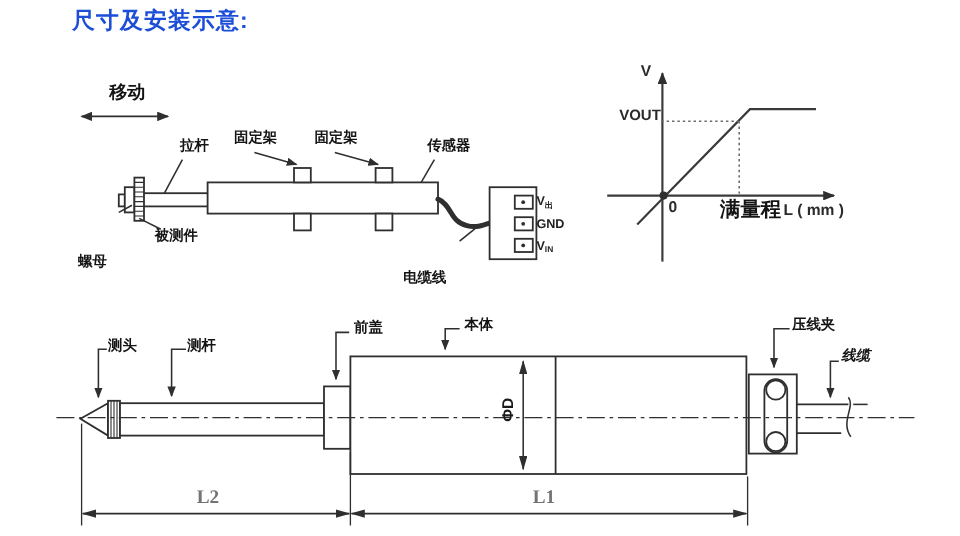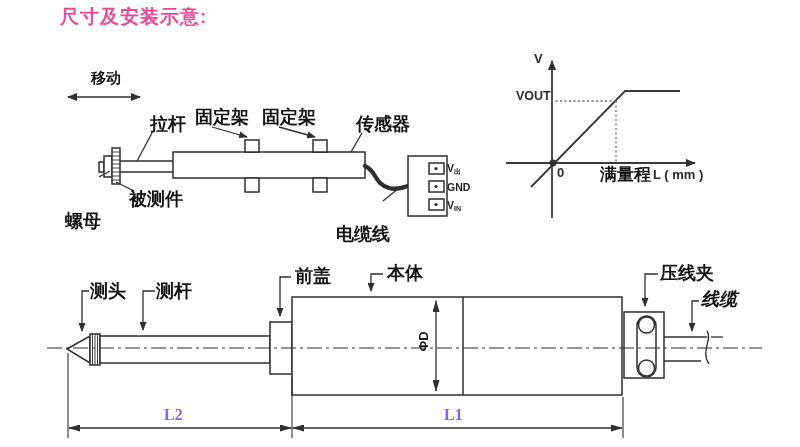--- a/index.html
+++ b/index.html
@@ -1,23 +1,23 @@
 <!DOCTYPE html>
 <html><head>
 <meta charset="utf-8">
 <style>
   html,body{margin:0;padding:0;background:#fff;}
   #stage{position:relative;width:800px;height:447px;background:#fff;overflow:hidden;
          font-family:"Liberation Sans",sans-serif;color:#111;}
-  .lbl{position:absolute;font-weight:600;font-size:18px;color:#141414;white-space:nowrap;line-height:1.1;}
-  .title{position:absolute;left:60px;top:4px;font-size:19px;font-weight:bold;color:#ec4899;letter-spacing:1px;}
+  .lbl{position:absolute;font-weight:600;font-size:12px;color:#141414;white-space:nowrap;line-height:1.1;}
+  .title{position:absolute;left:60px;top:4px;font-size:19px;font-weight:bold;color:#1d4ed8;letter-spacing:1px;}
   .graphlbl{font-size:13px;font-weight:bold;color:#2a2a2a;}
   .pin{position:absolute;left:447px;font-size:10.5px;font-weight:bold;color:#222;white-space:nowrap;}
   .pin .sub{font-size:7px;vertical-align:-2px;}
-  .dim{position:absolute;font-family:"Liberation Serif",serif;font-size:16px;font-weight:600;color:#8b5cf6;}
+  .dim{position:absolute;font-family:"Liberation Serif",serif;font-size:16px;font-weight:600;color:#737373;}
   .phid{position:absolute;left:408px;top:334px;width:30px;text-align:center;font-size:13px;font-weight:600;
         transform:rotate(-90deg);color:#1a1a1a;}
   svg{position:absolute;left:0;top:0;}
 </style>
 </head>
 <body>
 
 <div id="stage">
 
   <svg width="800" height="447" viewBox="0 0 800 447">

